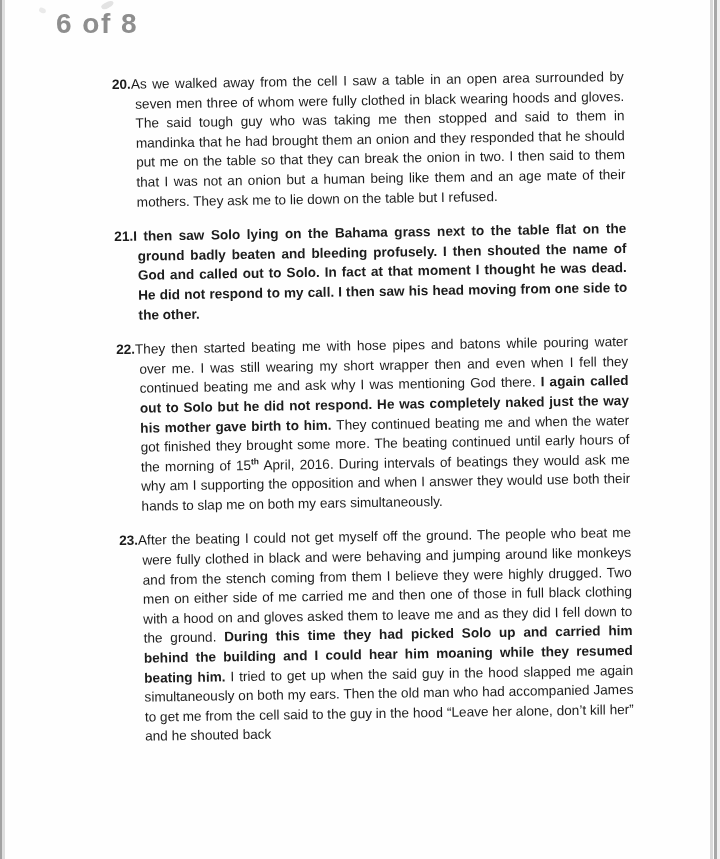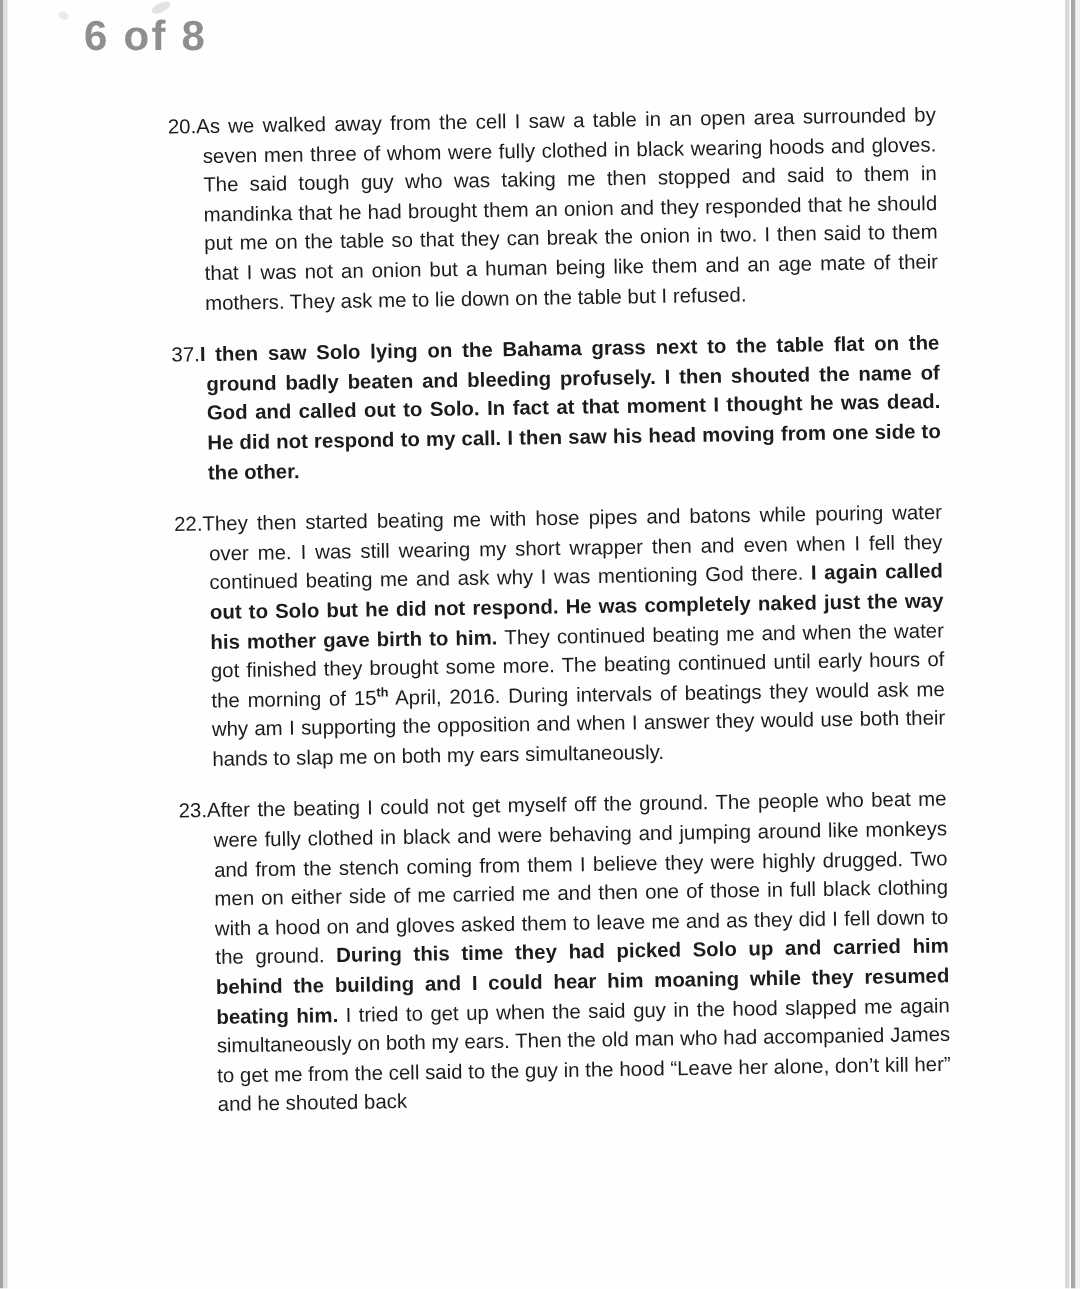--- a/index.html
+++ b/index.html
@@ -49,21 +49,21 @@
     font-size: 13.6px;
     line-height: 19.6px;
     text-align: justify;
   }
   .para {
     margin: 0 0 15px 0;
     padding-left: 23px;
     text-indent: -23px;
   }
   .para:last-child { margin-bottom: 0; }
-  .num { font-weight: normal; }
+  .num { font-weight: bold; }
   .b { font-weight: bold; }
   .para-bold { font-weight: bold; }
   sup { font-size: 0.62em; line-height: 0; font-weight: bold; }
 </style>
 </head>
 <body>
 
 <div class="page">
   <div class="edge edge-left-dark"></div>
   <div class="edge edge-left-light"></div>
@@ -71,17 +71,17 @@
   <div class="edge edge-right-dark"></div>
   <div class="edge edge-right-sliver"></div>
 
   <div class="smudge smudge-a"></div>
   <div class="smudge smudge-b"></div>
 
   <div class="page-label">6 of 8</div>
 
   <div class="doc-body">
       <p class="para"><span class="num">20.</span><span>As we walked away from the cell I saw a table in an open area surrounded by seven men three of whom were fully clothed in black wearing hoods and gloves. The said tough guy who was taking me then stopped and said to them in mandinka that he had brought them an onion and they responded that he should put me on the table so that they can break the onion in two. I then said to them that I was not an onion but a human being like them and an age mate of their mothers. They ask me to lie down on the table but I refused.</span></p>
-      <p class="para para-bold"><span class="num">37.</span><span class="b">I then saw Solo lying on the Bahama grass next to the table flat on the ground badly beaten and bleeding profusely. I then shouted the name of God and called out to Solo. In fact at that moment I thought he was dead. He did not respond to my call. I then saw his head moving from one side to the other.</span></p>
+      <p class="para para-bold"><span class="num">21.</span><span class="b">I then saw Solo lying on the Bahama grass next to the table flat on the ground badly beaten and bleeding profusely. I then shouted the name of God and called out to Solo. In fact at that moment I thought he was dead. He did not respond to my call. I then saw his head moving from one side to the other.</span></p>
       <p class="para"><span class="num">22.</span><span>They then started beating me with hose pipes and batons while pouring water over me. I was still wearing my short wrapper then and even when I fell they continued beating me and ask why I was mentioning God there. </span><span class="b">I again called out to Solo but he did not respond. He was completely naked just the way his mother gave birth to him. </span><span>They continued beating me and when the water got finished they brought some more. The beating continued until early hours of the morning of 15</span><sup>th</sup><span> April, 2016. During intervals of beatings they would ask me why am I supporting the opposition and when I answer they would use both their hands to slap me on both my ears simultaneously.</span></p>
       <p class="para"><span class="num">23.</span><span>After the beating I could not get myself off the ground. The people who beat me were fully clothed in black and were behaving and jumping around like monkeys and from the stench coming from them I believe they were highly drugged. Two men on either side of me carried me and then one of those in full black clothing with a hood on and gloves asked them to leave me and as they did I fell down to the ground. </span><span class="b">During this time they had picked Solo up and carried him behind the building and I could hear him moaning while they resumed beating him.</span><span> I tried to get up when the said guy in the hood slapped me again simultaneously on both my ears. Then the old man who had accompanied James to get me from the cell said to the guy in the hood “Leave her alone, don’t kill her” and he shouted back</span></p>
     </div>
 </div>
 
 </body></html>

